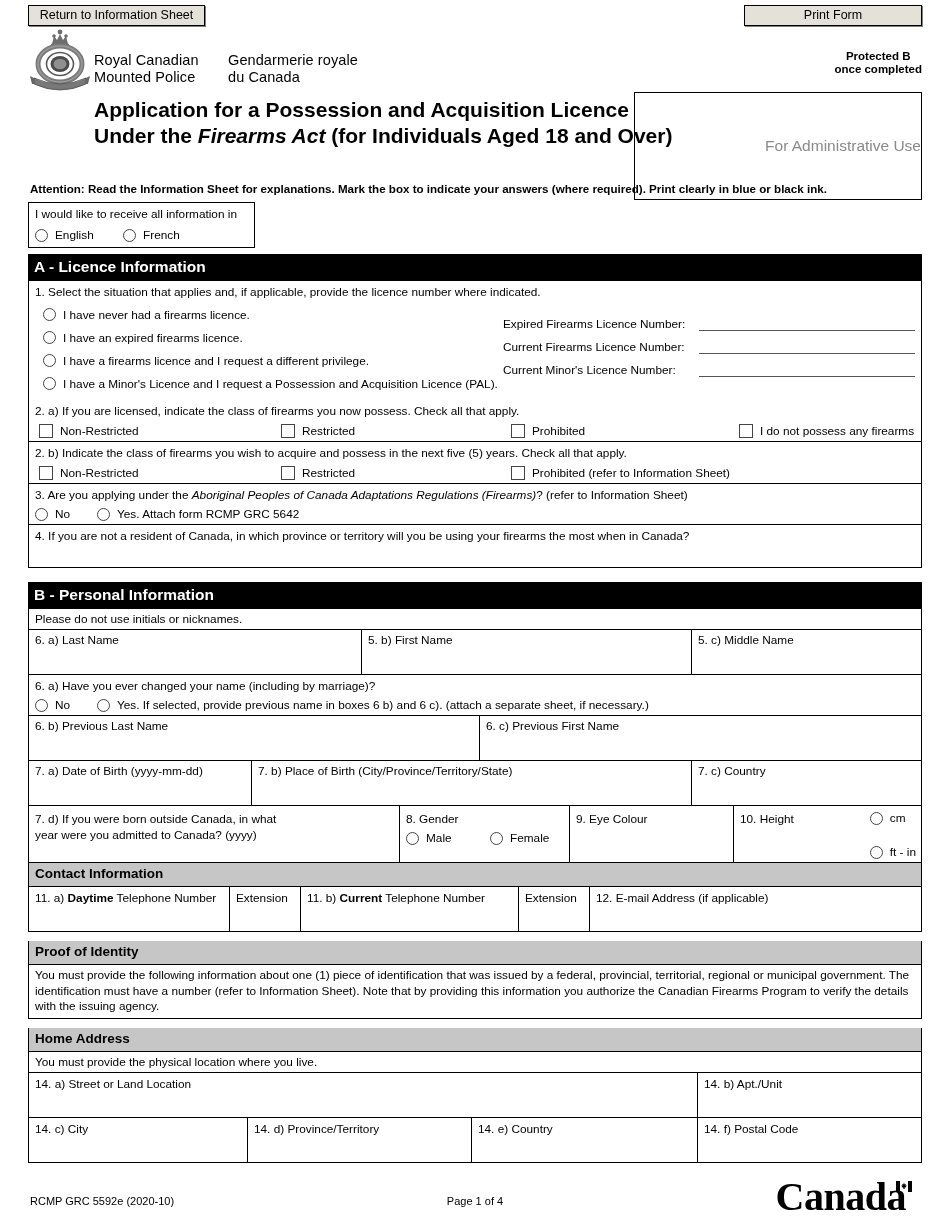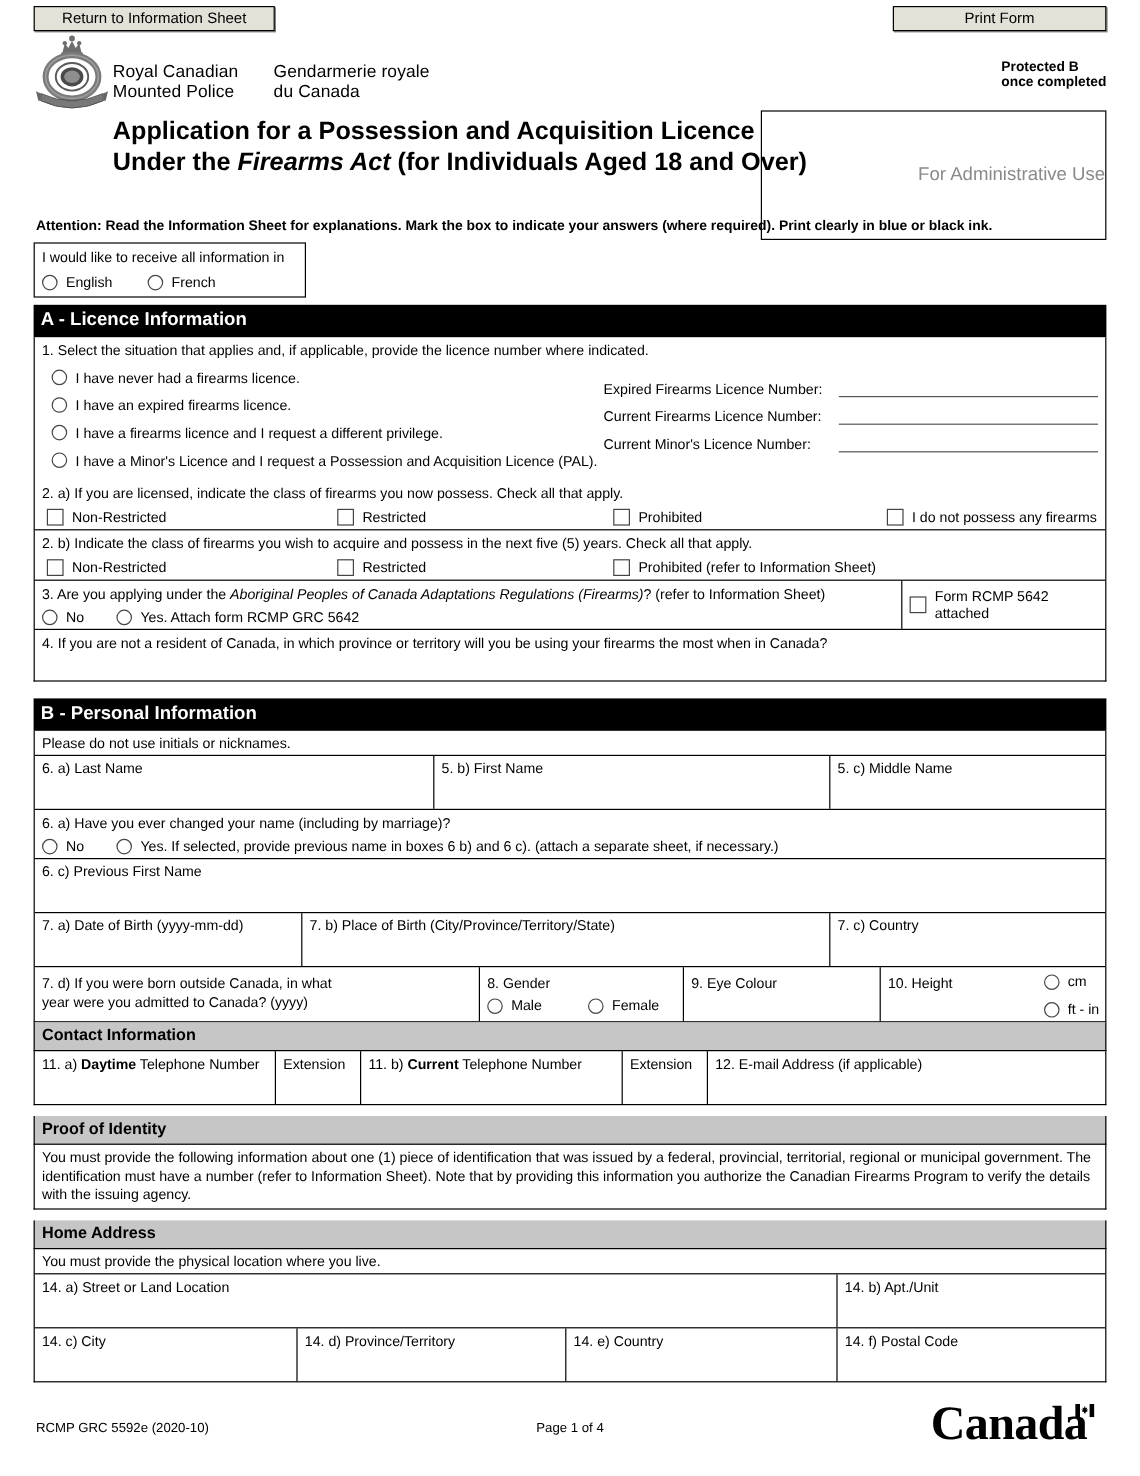--- a/index.html
+++ b/index.html
@@ -23,21 +23,21 @@
     border: 1px solid #000;
     background: #e3e1d8;
     font-family: "Liberation Sans", sans-serif;
     font-size: 12.5px; line-height: 16px;
     text-align: center;
     padding: 1px 6px 2px 6px;
     box-shadow: 1px 1px 0 #808080;
     cursor: pointer;
     white-space: nowrap;
   }
-  .btn-return { left: 0px; width: 201px; }
+  .btn-return { left: 0px; width: 177px; }
   .btn-print { right: 0px; width: 178px; }
 
   
   .header { position: relative; height: 158px; }
   .crest { position: absolute; left: 0px; top: 4px; width: 64px; height: 66px; }
   .wordmark {
     position: absolute; left: 66px; top: 28px;
     font-size: 14.5px; line-height: 16.5px;
     letter-spacing: 0.1px;
   }
@@ -50,21 +50,21 @@
   .title i { font-style: italic; }
   .admin-box {
     position: absolute; right: 0px; top: 68px;
     width: 288px; height: 108px;
     border: 1.5px solid #000;
     display: flex; align-items: center; justify-content: flex-end;
   }
   .admin-box span { color: #8a8a8a; font-size: 15.5px; }
   .protected {
     position: absolute; right: 0px; top: 26px;
-    font-size: 11.5px; font-weight: bold; line-height: 13px; text-align: left;
+    font-size: 11.5px; font-weight: bold; line-height: 13px; text-align: center;
   }
 
   
   .attention { font-size: 11.6px; font-weight: bold; margin: 0 0 7px 2px; }
 
   
   .lang-box {
     width: 227px; border: 1.2px solid #000; padding: 4px 6px 5px 6px;
     font-size: 11.8px; margin-bottom: 6px;
   }
@@ -299,26 +299,20 @@
           <div class="opt" style="width:62px">
             <span class="radio"></span>
             <span>No</span>
           </div>
           <div class="opt">
             <span class="radio"></span>
             <span>Yes. Attach form RCMP GRC 5642</span>
           </div>
         </div>
       </div>
-      <div class="cell" style="flex:1; display:flex; align-items:center;">
-        <div class="ck-item">
-          <span class="checkbox"></span>
-          <span>Form RCMP 5642 attached</span>
-        </div>
-      </div>
     </div>
 
     <div class="row">
       <div class="cell" style="width:100%; height:42px;">
         <div class="q">4. If you are not a resident of Canada, in which province or territory will you be using your firearms the most when in Canada?</div>
         <div style="height:18px;"></div>
       </div>
     </div>
   </div>
 
@@ -350,20 +344,23 @@
           </div>
           <div class="opt">
             <span class="radio"></span>
             <span>Yes. If selected, provide previous name in boxes 6 b) and 6 c). (attach a separate sheet, if necessary.)</span>
           </div>
         </div>
       </div>
     </div>
 
     <div class="row">
+      <div class="cell fld" style="width:450px">
+        <span>6. b) Previous Last Name</span>
+      </div>
       <div class="cell fld" style="flex:1">
         <span>6. c) Previous First Name</span>
       </div>
     </div>
 
     <div class="row">
       <div class="cell fld" style="width:222px">
         <span>7. a) Date of Birth (yyyy-mm-dd)</span>
       </div>
       <div class="cell fld" style="width:440px">
@@ -392,21 +389,21 @@
           </div>
         </div>
       </div>
       <div class="cell" style="width:164px; padding-top:5px;">
         <span class="q">9. Eye Colour</span>
       </div>
       <div class="cell" style="flex:1; padding-top:5px;">
         <div style="display:flex; align-items:flex-start;">
           <span class="q" style="flex:1">10. Height</span>
           <div>
-            <div class="opt" style="margin-bottom:9px;text-align:center;">
+            <div class="opt" style="margin-bottom:20px;text-align:center;">
               <span class="radio"></span>
               <span>cm</span>
             </div>
             <div class="opt">
               <span class="radio"></span>
               <span>ft - in</span>
             </div>
           </div>
         </div>
       </div>

